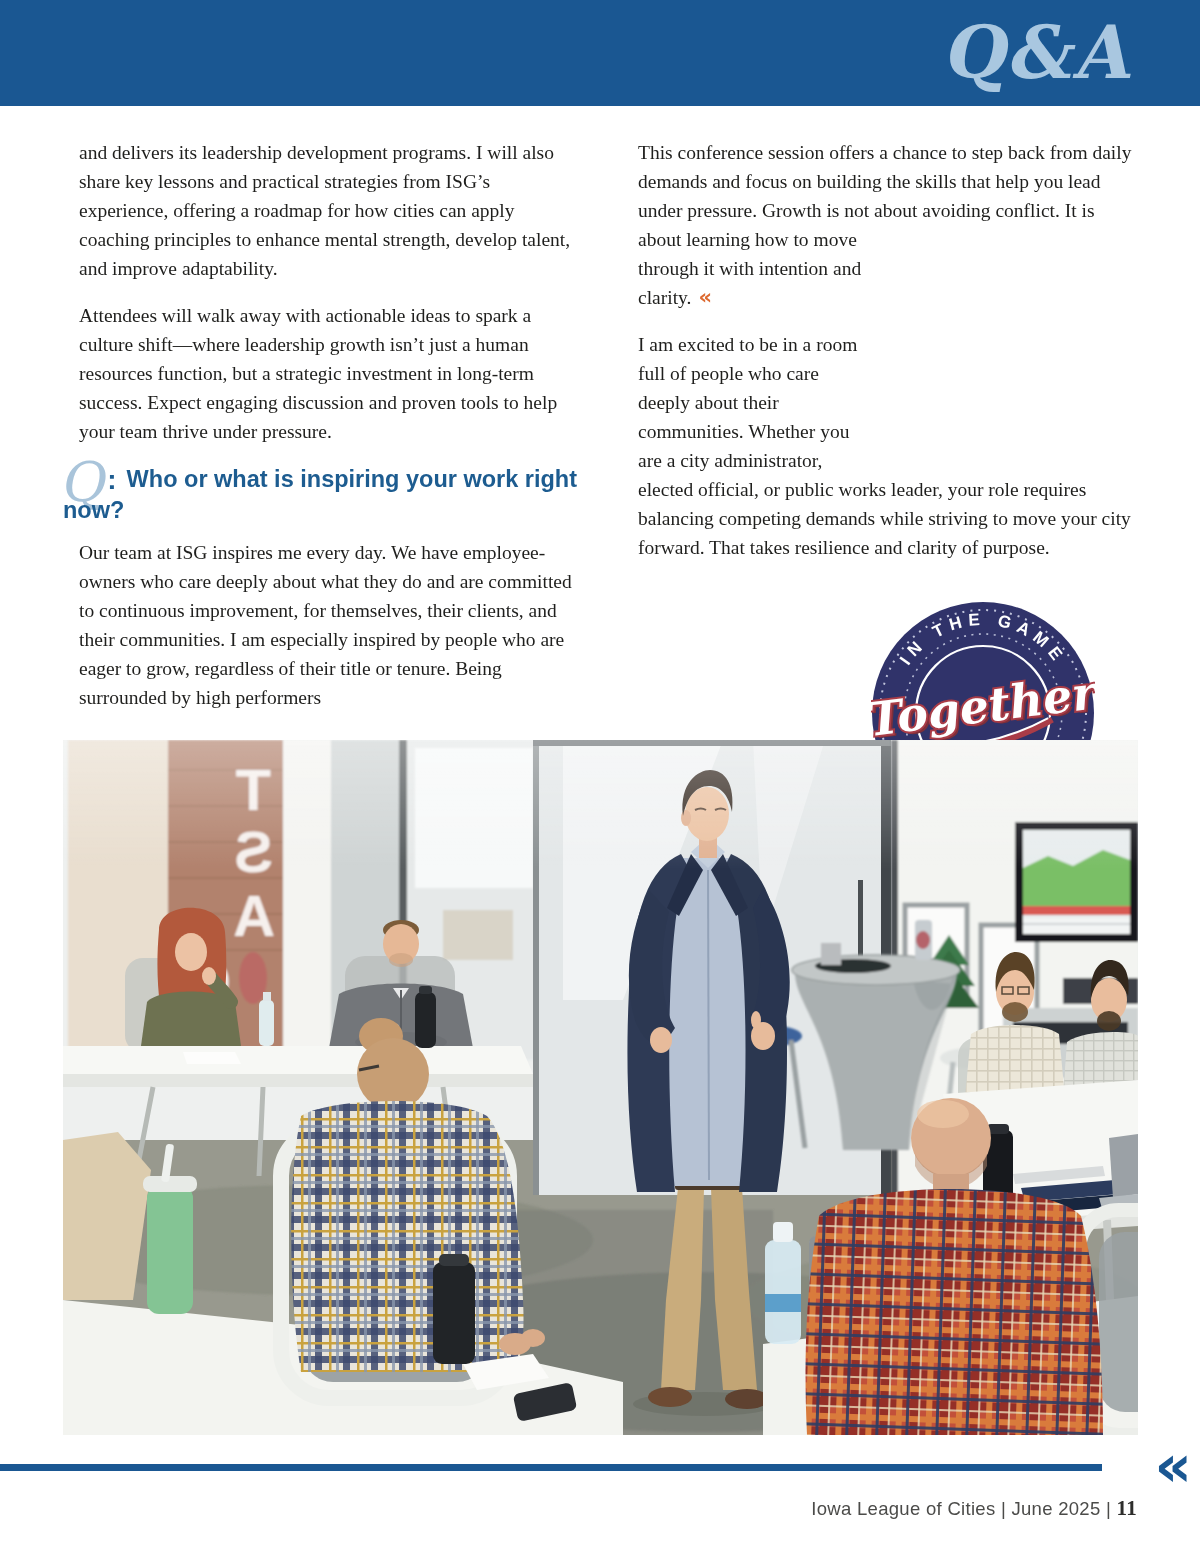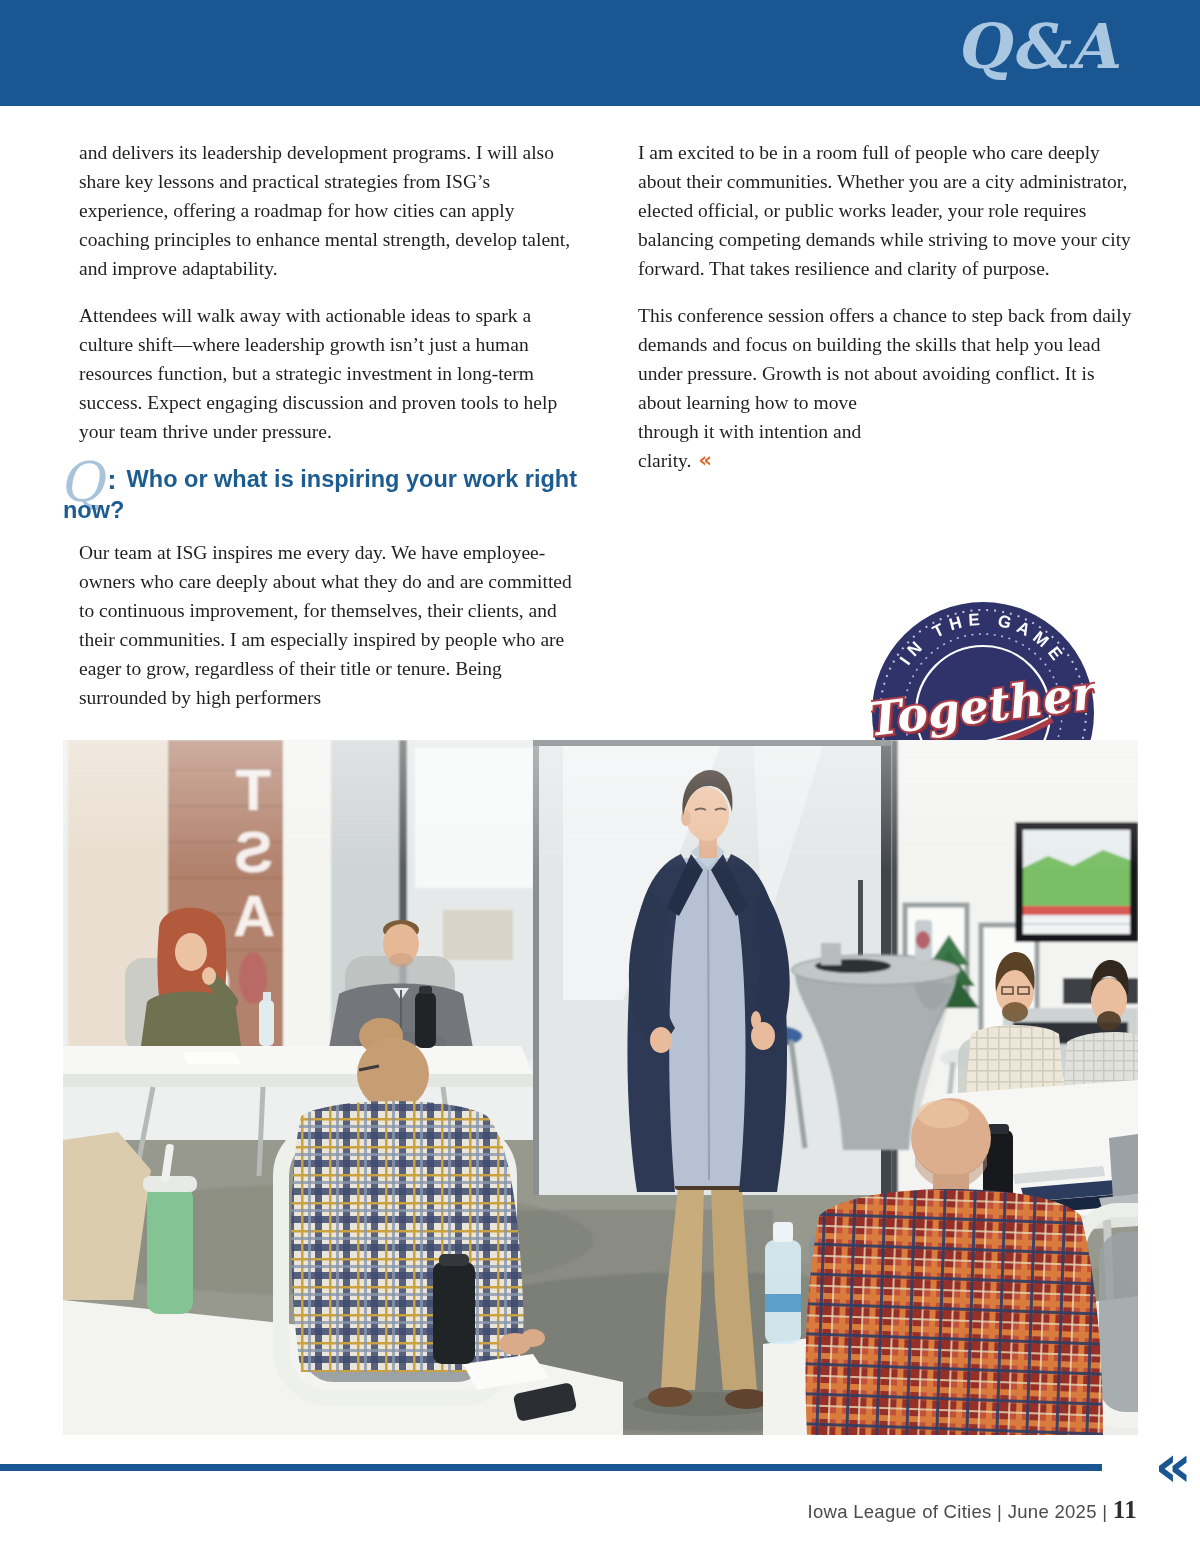--- a/index.html
+++ b/index.html
@@ -6,23 +6,23 @@
   .page {
     position:relative; width:1200px; height:1553px; background:#ffffff;
     overflow:hidden; font-family:"Liberation Serif", serif;
   }
   
   .band {
     position:absolute; left:0; top:0; width:1200px; height:106px;
     background:#1a5792;
   }
   .qa-script {
-    position:absolute; right:76px; top:10px;
+    position:absolute; right:64px; top:10px;
     font-family:"DejaVu Serif", serif; font-style:italic; font-weight:bold;
-    font-size:62px; color:#a9c7e0; letter-spacing:2px;
+    font-size:72px; color:#a9c7e0; letter-spacing:2px;
   }
   
   .columns {
     position:absolute; left:63px; top:138px; width:1074px;
     display:flex; gap:44px;
   }
   .col { width:515px; }
   .body-p {
     margin:0 0 18px 16px; font-size:19.5px; line-height:29px; color:#1f1f1d;
     text-align:left;
@@ -59,42 +59,42 @@
     font-family:"DejaVu Sans", sans-serif; font-weight:bold;
     font-size:58px; color:#1a5792; letter-spacing:-4px;
   }
   .foot-text {
     position:absolute; right:63px; top:1496px;
     font-family:"Liberation Sans", sans-serif; font-size:18.5px;
     color:#4b4b49; letter-spacing:0.3px;
   }
   .foot-page {
     font-family:"Liberation Serif", serif; font-weight:bold;
-    font-size:25px; color:#2e2e2c;
+    font-size:21px; color:#2e2e2c;
   }
 </style>
 </head>
 <body>
 
 <div class="page">
 
   <div class="band">
     <div class="qa-script">Q&amp;A</div>
   </div>
 
   <div class="columns">
     <div class="col">
       <p class="body-p">and delivers its leadership development programs. I will also share key lessons and practical strategies from ISG’s experience, offering a roadmap for how cities can apply coaching principles to enhance mental strength, develop talent, and improve adaptability.</p>
       <p class="body-p">Attendees will walk away with actionable ideas to spark a culture shift—where leadership growth isn’t just a human resources function, but a strategic investment in long-term success. Expect engaging discussion and proven tools to help your team thrive under pressure.</p>
       <h2 class="q-head"><span class="q-big">Q</span><span class="q-colon">:</span><span>Who or what is inspiring your work right now?</span></h2>
       <p class="body-p">Our team at ISG inspires me every day. We have employee-owners who care deeply about what they do and are committed to continuous improvement, for themselves, their clients, and their communities. I am especially inspired by people who are eager to grow, regardless of their title or tenure. Being surrounded by high performers</p>
     </div>
     <div class="col">
+      <p class="body-p"><span class="wrap-spacer-1"></span><span class="wrap-spacer-2"></span><span>This conference session offers a chance to step back from daily demands and focus on building the skills that help you lead under pressure. Growth is not about avoiding conflict. It is about learning how to move through it with intention and clarity.</span><span class="end-mark">«</span></p>
       <p class="body-p">I am excited to be in a room full of people who care deeply about their communities. Whether you are a city administrator, elected official, or public works leader, your role requires balancing competing demands while striving to move your city forward. That takes resilience and clarity of purpose.</p>
-      <p class="body-p"><span class="wrap-spacer-1"></span><span class="wrap-spacer-2"></span><span>This conference session offers a chance to step back from daily demands and focus on building the skills that help you lead under pressure. Growth is not about avoiding conflict. It is about learning how to move through it with intention and clarity.</span><span class="end-mark">«</span></p>
     </div>
   </div>
 
   <div class="badge">
     <svg viewBox="0 0 224 224" width="224" height="224">
       <circle cx="112" cy="112" r="111" fill="#30336a"></circle>
       <circle cx="112" cy="112" r="103" fill="none" stroke="#cfd3e8" stroke-width="2" stroke-dasharray="2 6" opacity="0.9"></circle>
       <circle cx="112" cy="112" r="79" fill="none" stroke="#cfd3e8" stroke-width="1.6" stroke-dasharray="2 5.5" opacity="0.85"></circle>
       <circle cx="112" cy="112" r="67" fill="none" stroke="#ffffff" stroke-width="2.2"></circle>
       <defs>

